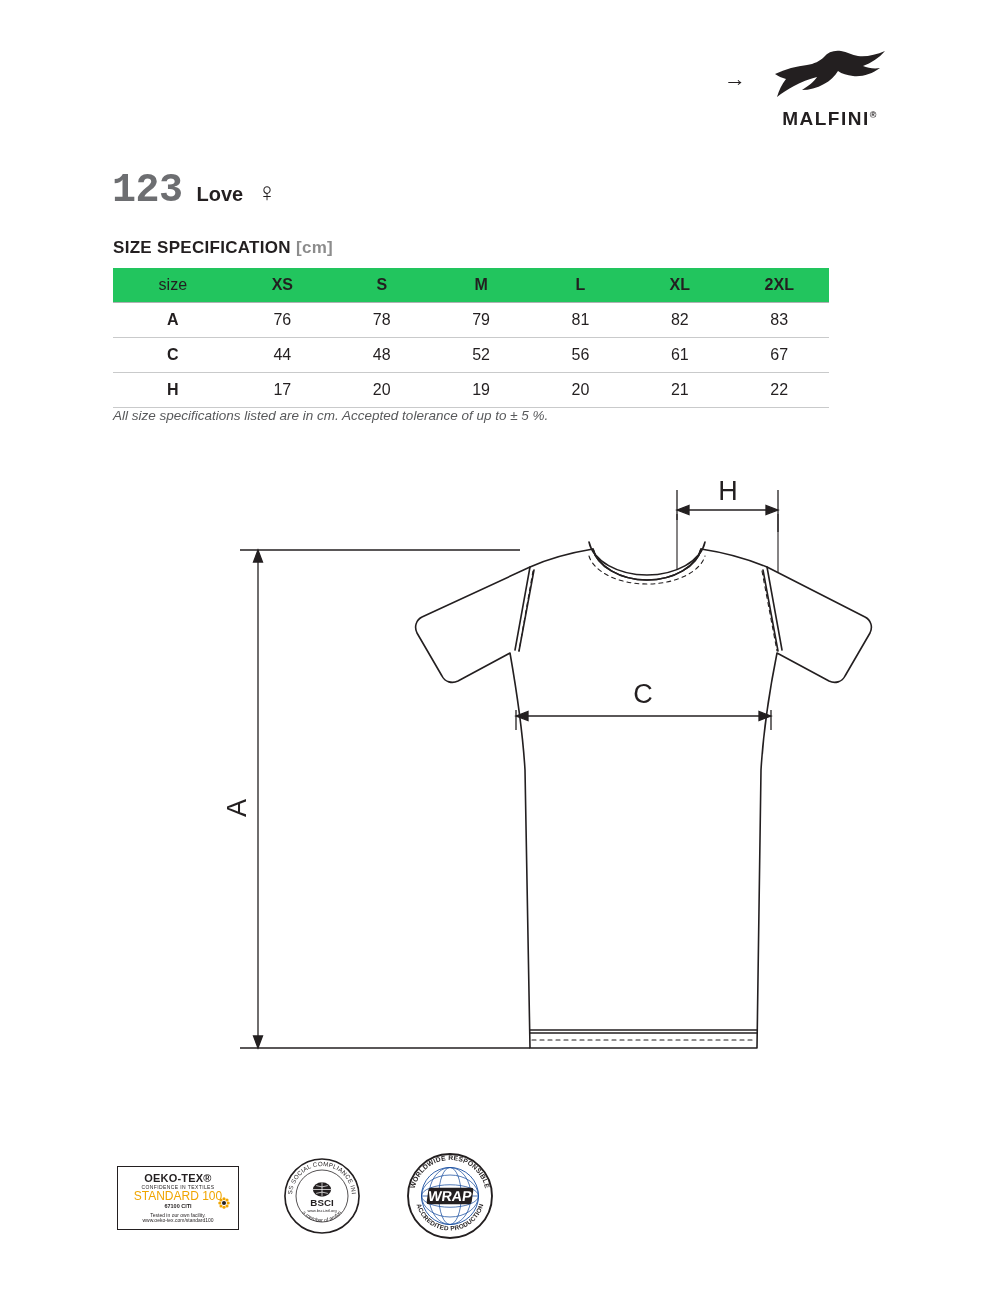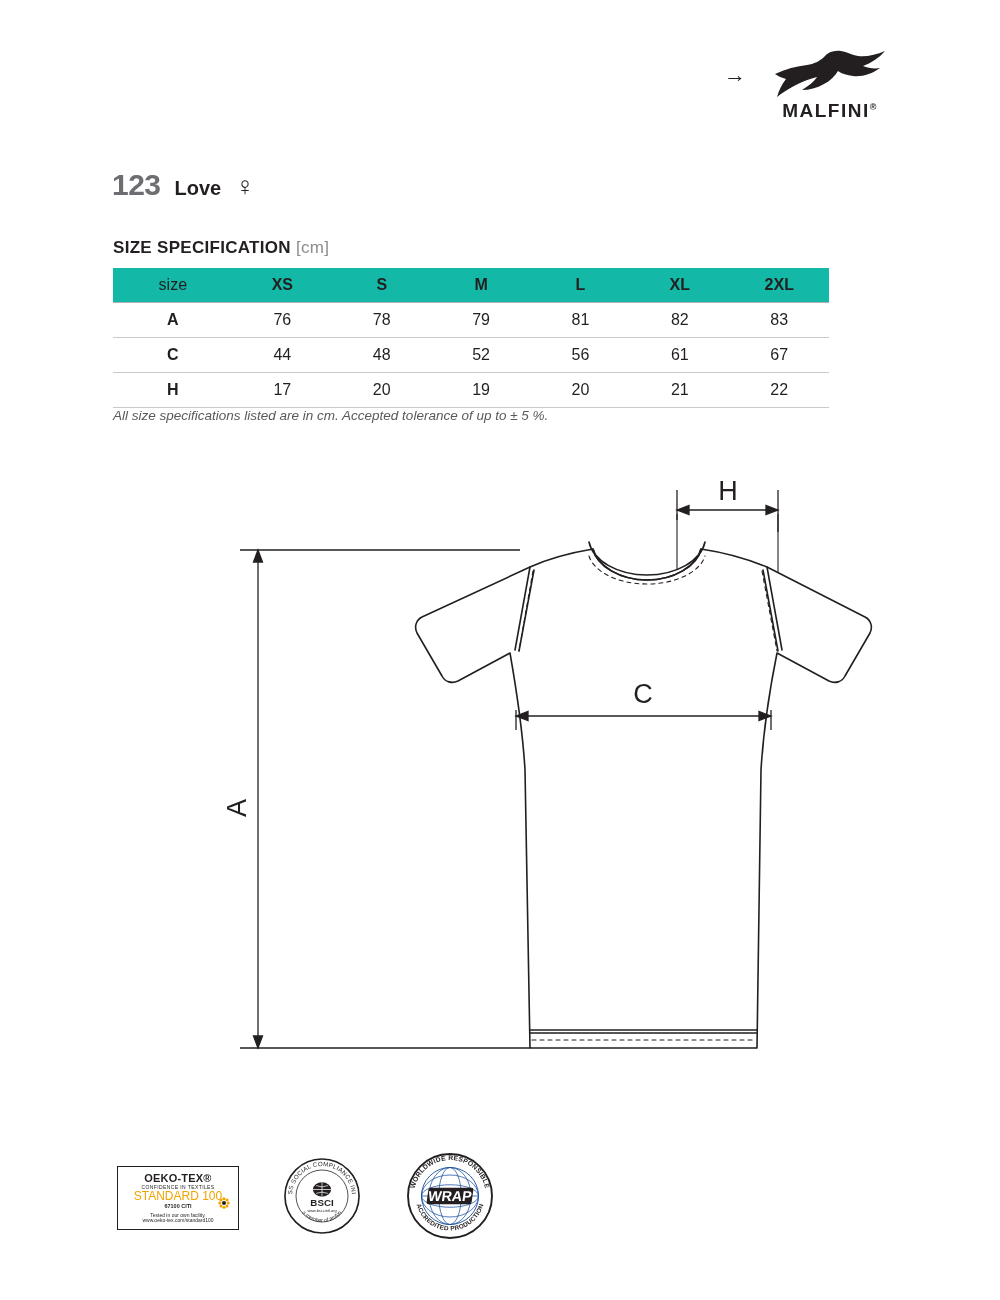--- a/index.html
+++ b/index.html
@@ -58,76 +58,77 @@
     align-items: center;
     width: 140px;
   }
   .malfini-word {
     font-family: "Liberation Sans", sans-serif;
     font-weight: bold;
     font-size: 19px;
     letter-spacing: 1.5px;
     color: #231f20;
     line-height: 1;
-    margin-top: 1px;
+    margin-top: 9px;
   }
   .malfini-word sup { font-size: 9px; vertical-align: super; }
 
   
   .title-row {
     position: absolute;
     left: 112px;
     top: 168px;
     display: flex;
     align-items: baseline;
     gap: 14px;
   }
   .code-num {
-    font-size: 30px;
+    font-size: 40px;
     font-weight: bold;
     color: #6d6e71;
     letter-spacing: -0.5px;
+    font-family: Liberation Mono, monospace;
   }
   .model-name {
     font-size: 20px;
     font-weight: bold;
     color: #231f20;
   }
   .gender-sym {
     font-size: 26px;
     color: #231f20;
   }
 
   
   .sec-head {
     position: absolute;
     left: 113px;
     top: 238px;
     font-size: 17px;
     font-weight: bold;
     letter-spacing: 0.3px;
   }
-  .sec-head .unit { color: #8c8c8c; font-weight: normal; }
+  .sec-head .unit { color: #8c8c8c; font-weight: bold; }
 
   
   .size-table {
     position: absolute;
     left: 113px;
     top: 268px;
     width: 716px;
     border-collapse: collapse;
   }
   .size-table th, .size-table td {
     text-align: center;
     font-size: 16px;
     padding: 0;
     height: 34px;
     vertical-align: middle;
   }
-  .size-table thead tr { background: #14b8a6; }
+  .size-table thead tr { background: #22c55e; }
   .size-table thead th {
     font-weight: bold;
     color: #231f20;
   }
   .size-table thead th.lab {
     font-weight: normal;
     color: #231f20;
   }
   .size-table tbody tr { border-bottom: 1px solid #c9cacb; }
   .size-table tbody tr:first-child { border-top: 1px solid #b0b1b3; }

